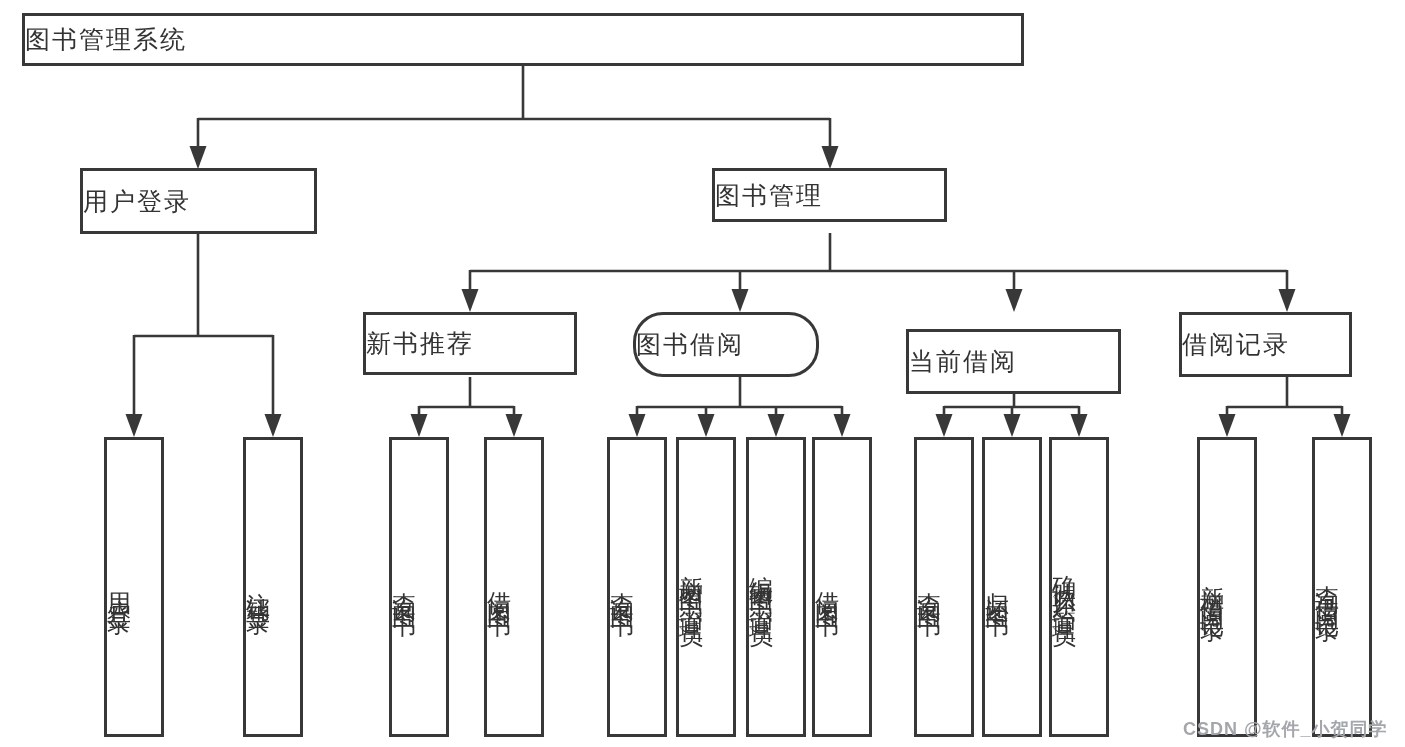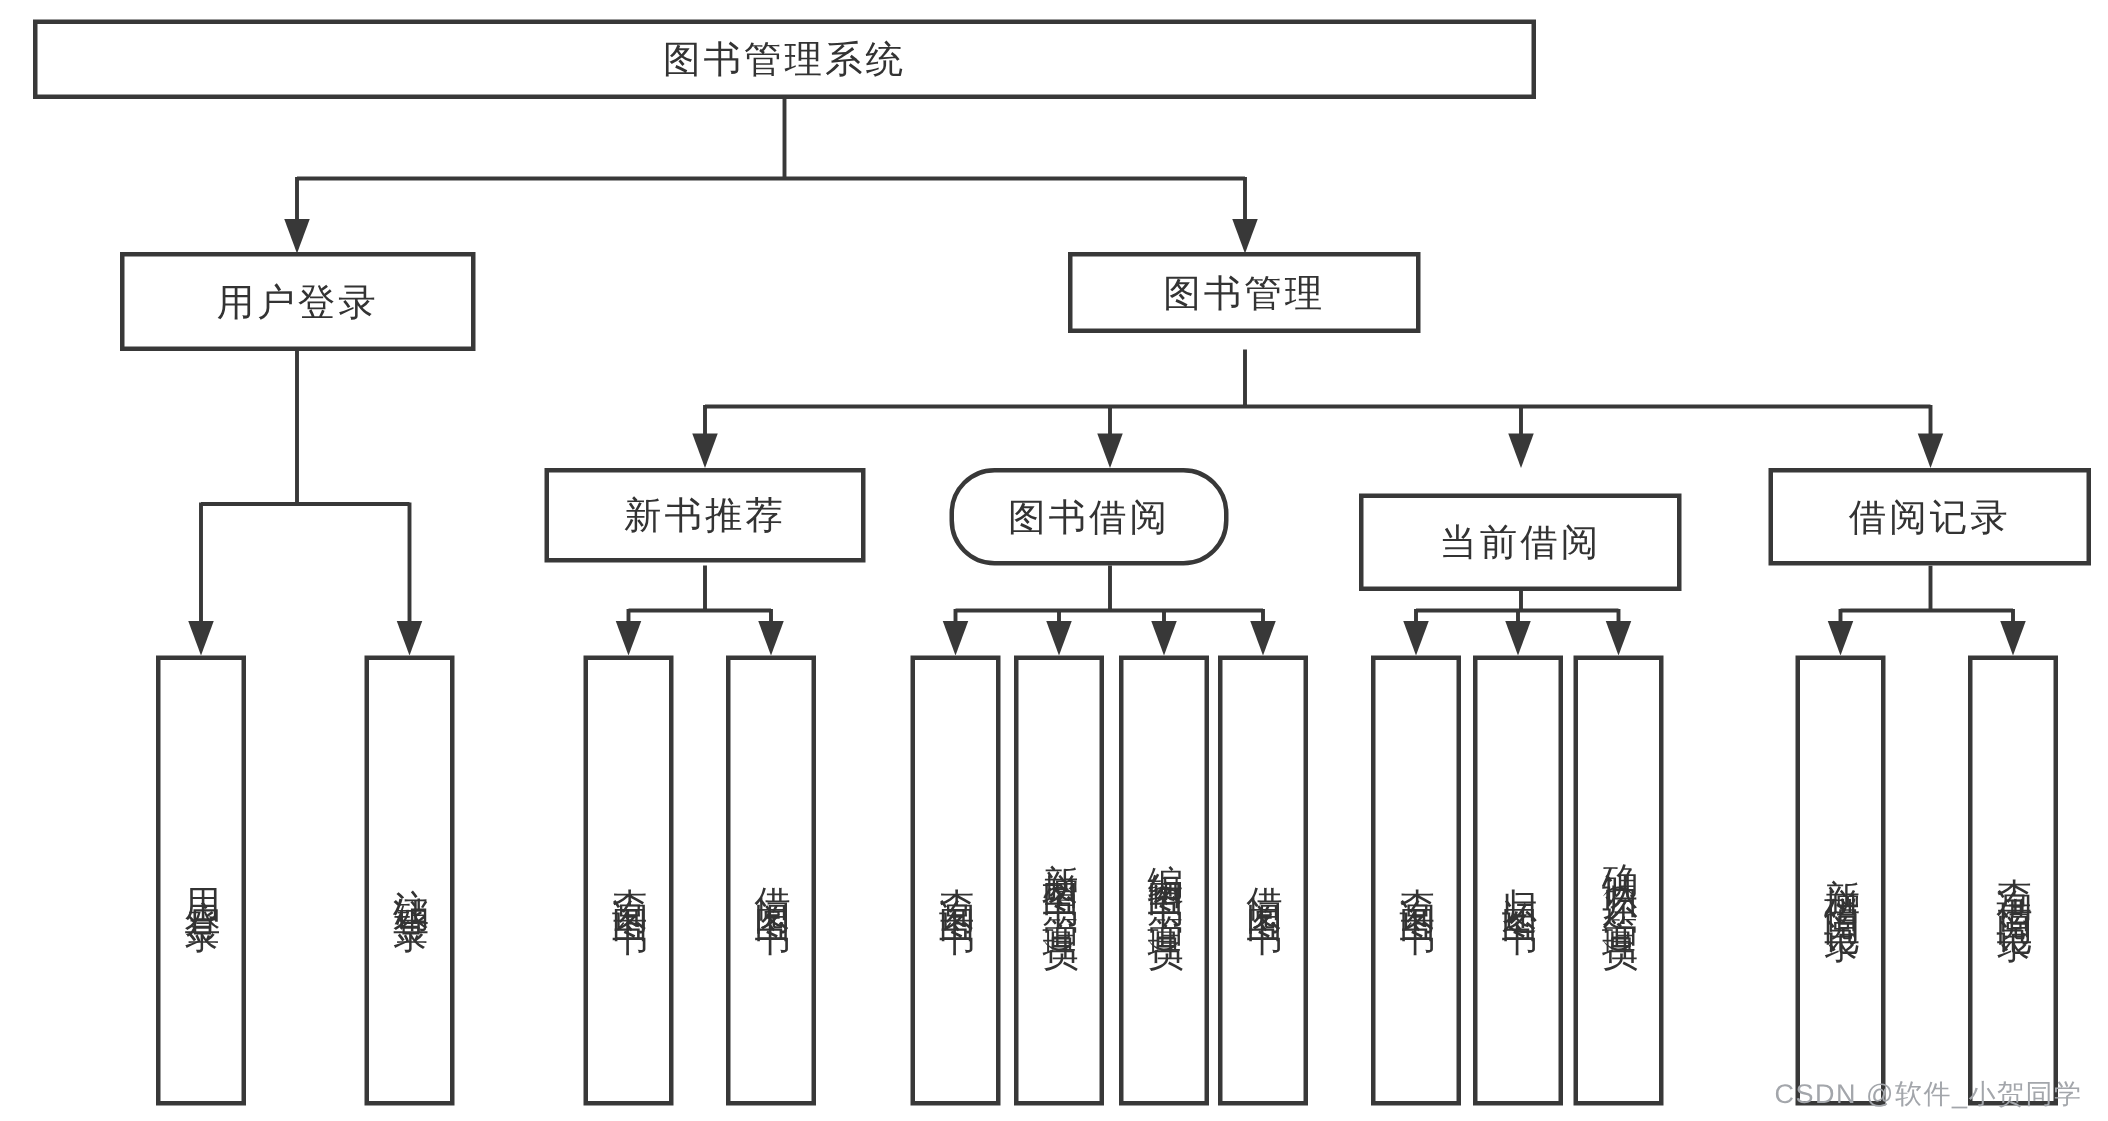--- a/index.html
+++ b/index.html
@@ -16,34 +16,34 @@
     color:var(--text);
   }
   #stage{position:absolute;left:0;top:0;width:1405px;height:747px;}
   svg.wires{position:absolute;left:0;top:0;width:1405px;height:747px;}
   svg.wires path{stroke:var(--line);stroke-width:2.6;fill:none;}
   svg.wires polygon{fill:var(--line);stroke:none;}
   .node{
     position:absolute;box-sizing:border-box;
     border:3px solid var(--line);
     background:#fff;
-    display:flex;align-items:center;justify-content:center;
+    display:flex;align-items:center;justify-content:flex-start;
   }
   .node span{display:block;}
   .hlabel{font-size:25px;letter-spacing:2px;white-space:nowrap;}
   .leaf{top:437px;width:60px;height:300px;}
   .vlabel{
     writing-mode:vertical-lr;text-orientation:mixed;
     font-size:24px;letter-spacing:7px;line-height:1;
     white-space:nowrap;
   }
   .watermark{
     position:absolute;left:1183px;top:717px;
     font-size:18px;letter-spacing:1px;
-    color:var(--watermark);white-space:nowrap;
+    color:var(--watermark);white-space:nowrap;font-weight:bold;
   }
 </style>
 </head>
 <body>
 
 <div id="stage">
 
   <svg class="wires" viewBox="0 0 1405 747" aria-hidden="true">
 
     <path d="M523 66 V119 M198 119 H830 M198 118 V150 M830 118 V150"></path>
@@ -93,21 +93,21 @@
 
   <div class="node" style="left:363px;top:312px;width:214px;height:63px;">
     <span class="hlabel">新书推荐</span>
   </div>
   <div class="node" style="left:633px;top:312px;width:186px;height:65px;border-radius:30px;">
     <span class="hlabel">图书借阅</span>
   </div>
   <div class="node" style="left:906px;top:312px;width:215px;height:65px;margin-top:17px;">
     <span class="hlabel">当前借阅</span>
   </div>
-  <div class="node" style="left:1179px;top:312px;width:215px;height:65px;">
+  <div class="node" style="left:1179px;top:312px;width:173px;height:65px;">
     <span class="hlabel">借阅记录</span>
   </div>
 
   <div class="node leaf" style="left:104px;">
     <span class="vlabel">用户登录</span>
   </div>
   <div class="node leaf" style="left:243px;">
     <span class="vlabel">注销登录</span>
   </div>
 

